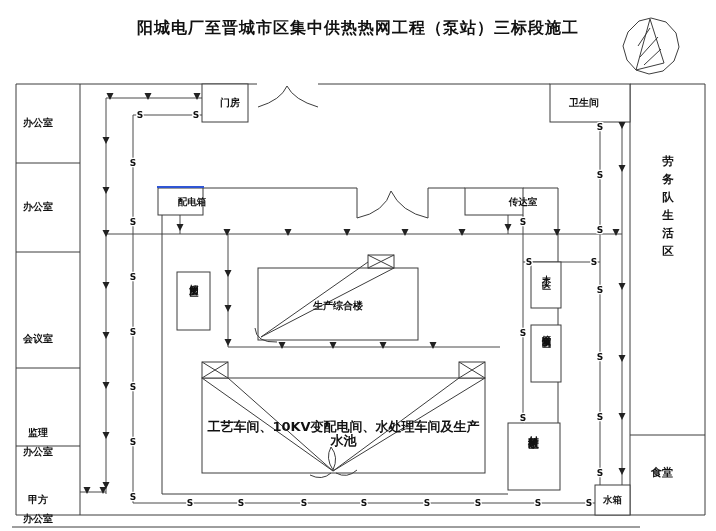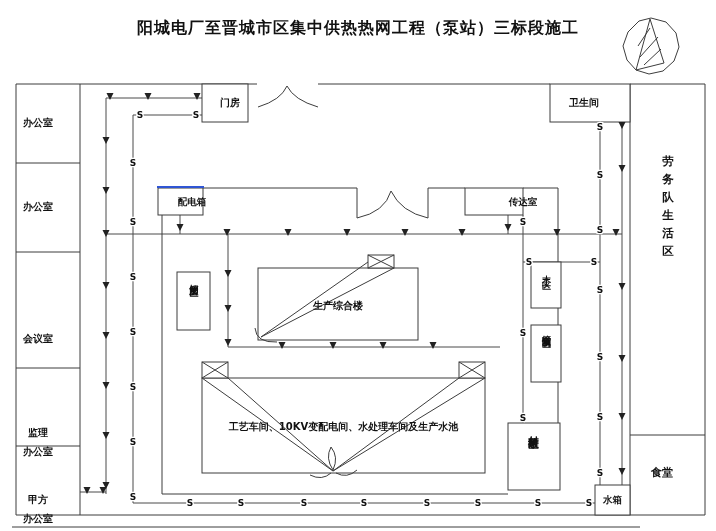--- a/index.html
+++ b/index.html
@@ -138,21 +138,21 @@
 
   <div class="abs lbl" style="left:202px;width:56px;top:96px;">门房</div>
   <div class="abs lbl" style="left:550px;width:68px;top:96px;">卫生间</div>
 
   <div class="abs lbl small" style="left:158px;width:68px;top:195px;">配电箱</div>
   <div class="abs lbl small" style="left:452px;width:66px;top:195px;margin-left:38px;">传达室</div>
   <div class="abs vwrap" style="left:177px;width:33px;top:277px;">
     <span class="vt" style="font-size:9px;letter-spacing:1px;">钢筋加工区</span>
   </div>
   <div class="abs lbl" style="left:258px;width:160px;top:299px;">生产综合楼</div>
-  <div class="abs lbl" style="left:204px;width:279px;top:420px;font-size:10px;">工艺车间、10KV变配电间、水处理车间及生产水池</div>
+  <div class="abs lbl" style="left:204px;width:279px;top:420px;font-size:13px;">工艺车间、10KV变配电间、水处理车间及生产水池</div>
   <div class="abs vwrap" style="left:531px;width:30px;top:268px;">
     <span class="vt" style="font-size:9px;letter-spacing:3px;">木工区</span>
   </div>
   <div class="abs vwrap" style="left:531px;width:30px;top:328px;">
     <span class="vt" style="font-size:9px;letter-spacing:1px;">管道预制区</span>
   </div>
   <div class="abs vwrap" style="left:508px;width:52px;top:427px;">
     <span class="vt" style="font-size:10.5px;letter-spacing:1px;">材料堆放区</span>
   </div>
   <div class="abs lbl small" style="left:595px;width:35px;top:493px;">水箱</div>

